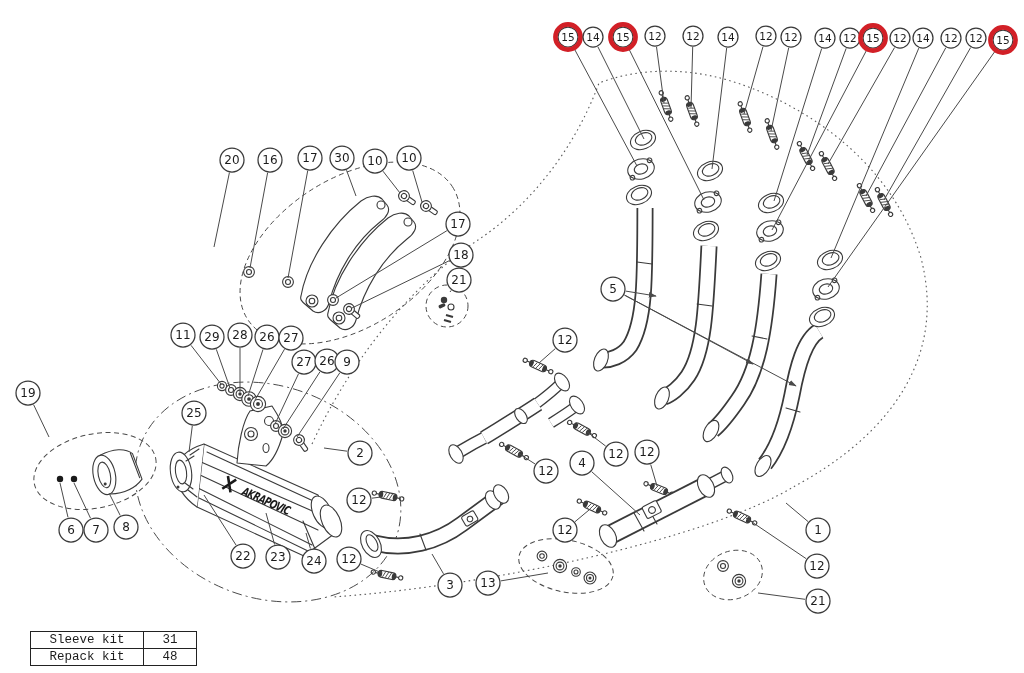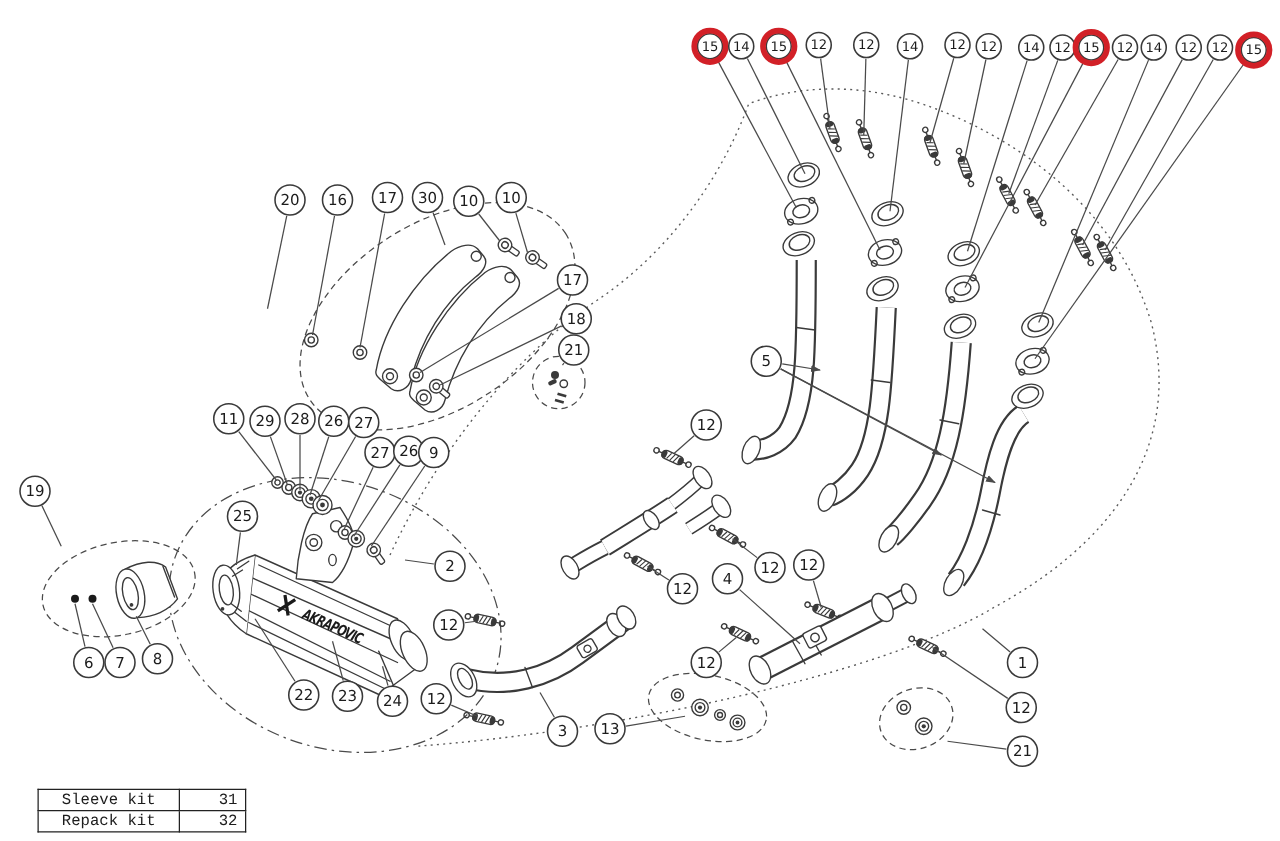--- a/index.html
+++ b/index.html
@@ -11,21 +11,21 @@
   .artf{stroke:#3a3a3a;stroke-width:1.1;fill:#ffffff;stroke-linejoin:round;}
   .tube-o{stroke:#3a3a3a;fill:none;stroke-linecap:butt;}
   .tube-i{stroke:#ffffff;fill:none;stroke-linecap:butt;}
   .dash{stroke:#4a4a4a;stroke-width:1;fill:none;stroke-dasharray:5 3.5;}
   .dashdot{stroke:#4a4a4a;stroke-width:1;fill:none;stroke-dasharray:10 4 2 4;}
   .dots{stroke:#5a5a5a;stroke-width:1.1;fill:none;stroke-dasharray:1.6 3.4;}
   table.kit{position:absolute;left:30px;top:631px;border-collapse:collapse;
             font-family:"Liberation Mono","DejaVu Sans Mono",monospace;font-size:12.5px;color:#1c1c1c;}
   table.kit td{border:1.6px solid #222;padding:0 6px;height:16px;text-align:center;background:#fff;}
   table.kit td.lbl{width:100px;}
-  table.kit td.val{width:40px;text-align:right;}
+  table.kit td.val{width:40px;}
 </style>
 </head>
 <body>
 
 <div class="stage">
 <svg width="1024" height="673" viewBox="0 0 1024 673">
   <defs>
     <marker id="arrw" viewBox="0 0 10 10" refX="9" refY="5" markerWidth="8" markerHeight="8" orient="auto-start-reverse">
       <path d="M0,1.5 L10,5 L0,8.5 z" fill="#4a4a4a"></path>
     </marker>
@@ -545,17 +545,17 @@
 </svg>
 
 <table class="kit">
   <tbody>
         <tr>
           <td class="lbl">Sleeve kit</td>
           <td class="val">31</td>
         </tr>
         <tr>
           <td class="lbl">Repack kit</td>
-          <td class="val">32</td>
+          <td class="val">48</td>
         </tr>
       </tbody>
 </table>
 </div>
 
 </body></html>

